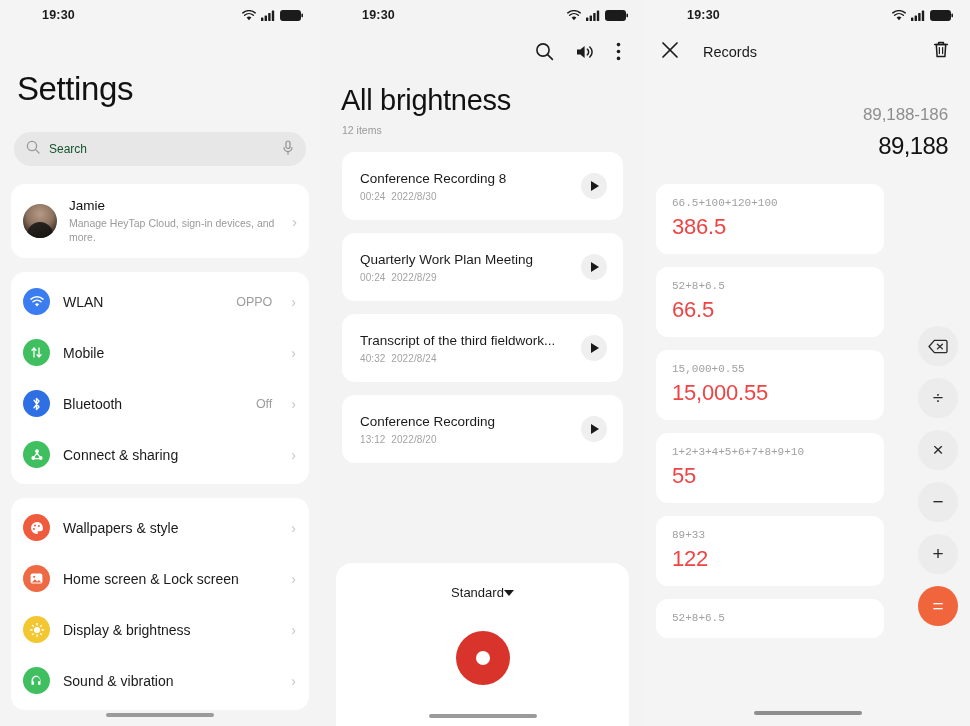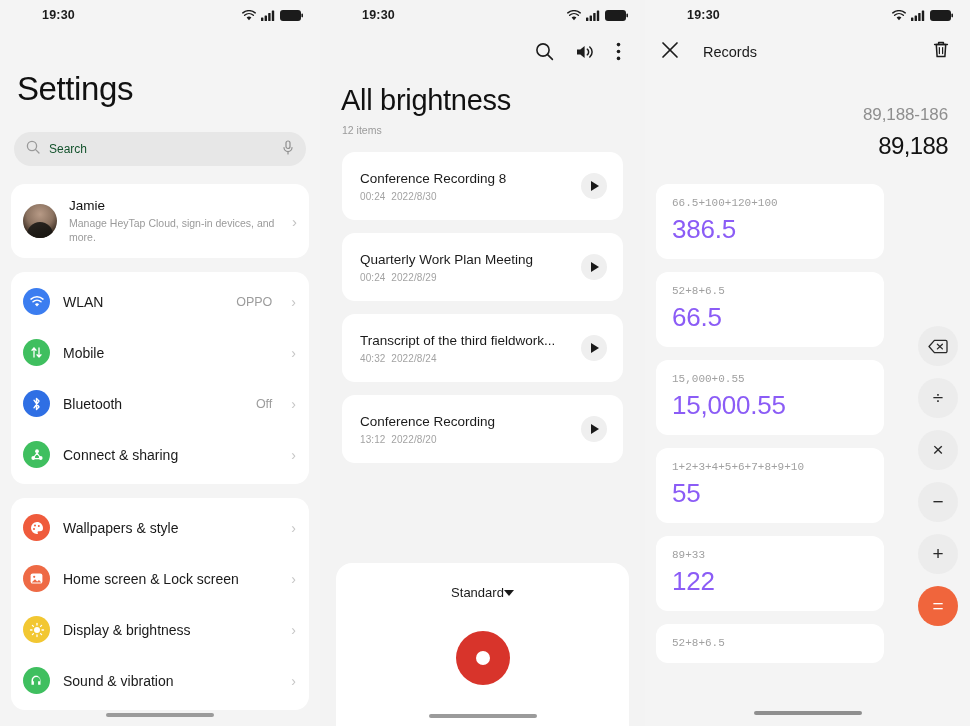--- a/index.html
+++ b/index.html
@@ -128,21 +128,21 @@
   .calc-title { font-size: 14.5px; color: #1a1a1a; margin-left: 24px; flex: 1; }
   .calc-display { padding: 42px 22px 0 0; text-align: right; }
   .calc-expr { font-size: 17px; color: #8e8e8e; letter-spacing: -.1px; }
   .calc-result { font-size: 24px; color: #121212; margin-top: 7px; letter-spacing: -.6px; }
   .hist-list { margin-top: 24px; }
   .hist-card {
     background: #fff; border-radius: 12px; margin: 0 86px 13px 11px;
     padding: 13px 16px 14px 16px;
   }
   .hist-expr { font-size: 11px; color: #a0a0a0; font-family: Liberation Mono, monospace; }
-  .hist-val { font-size: 26px; color: #8b5cf6; margin-top: 5px; letter-spacing: -.2px; }
+  .hist-val { font-size: 22px; color: #ef4444; margin-top: 5px; letter-spacing: -.2px; }
   .keypad {
     position: absolute; right: 12px; top: 326px;
     display: flex; flex-direction: column; gap: 12px; align-items: center;
   }
   .key {
     width: 40px; height: 40px; border-radius: 50%; background: #ececec;
     display: flex; align-items: center; justify-content: center;
     font-size: 19px; color: #2a2a2a;
   }
   .key-eq { background: #f0653c; color: #fff; }

